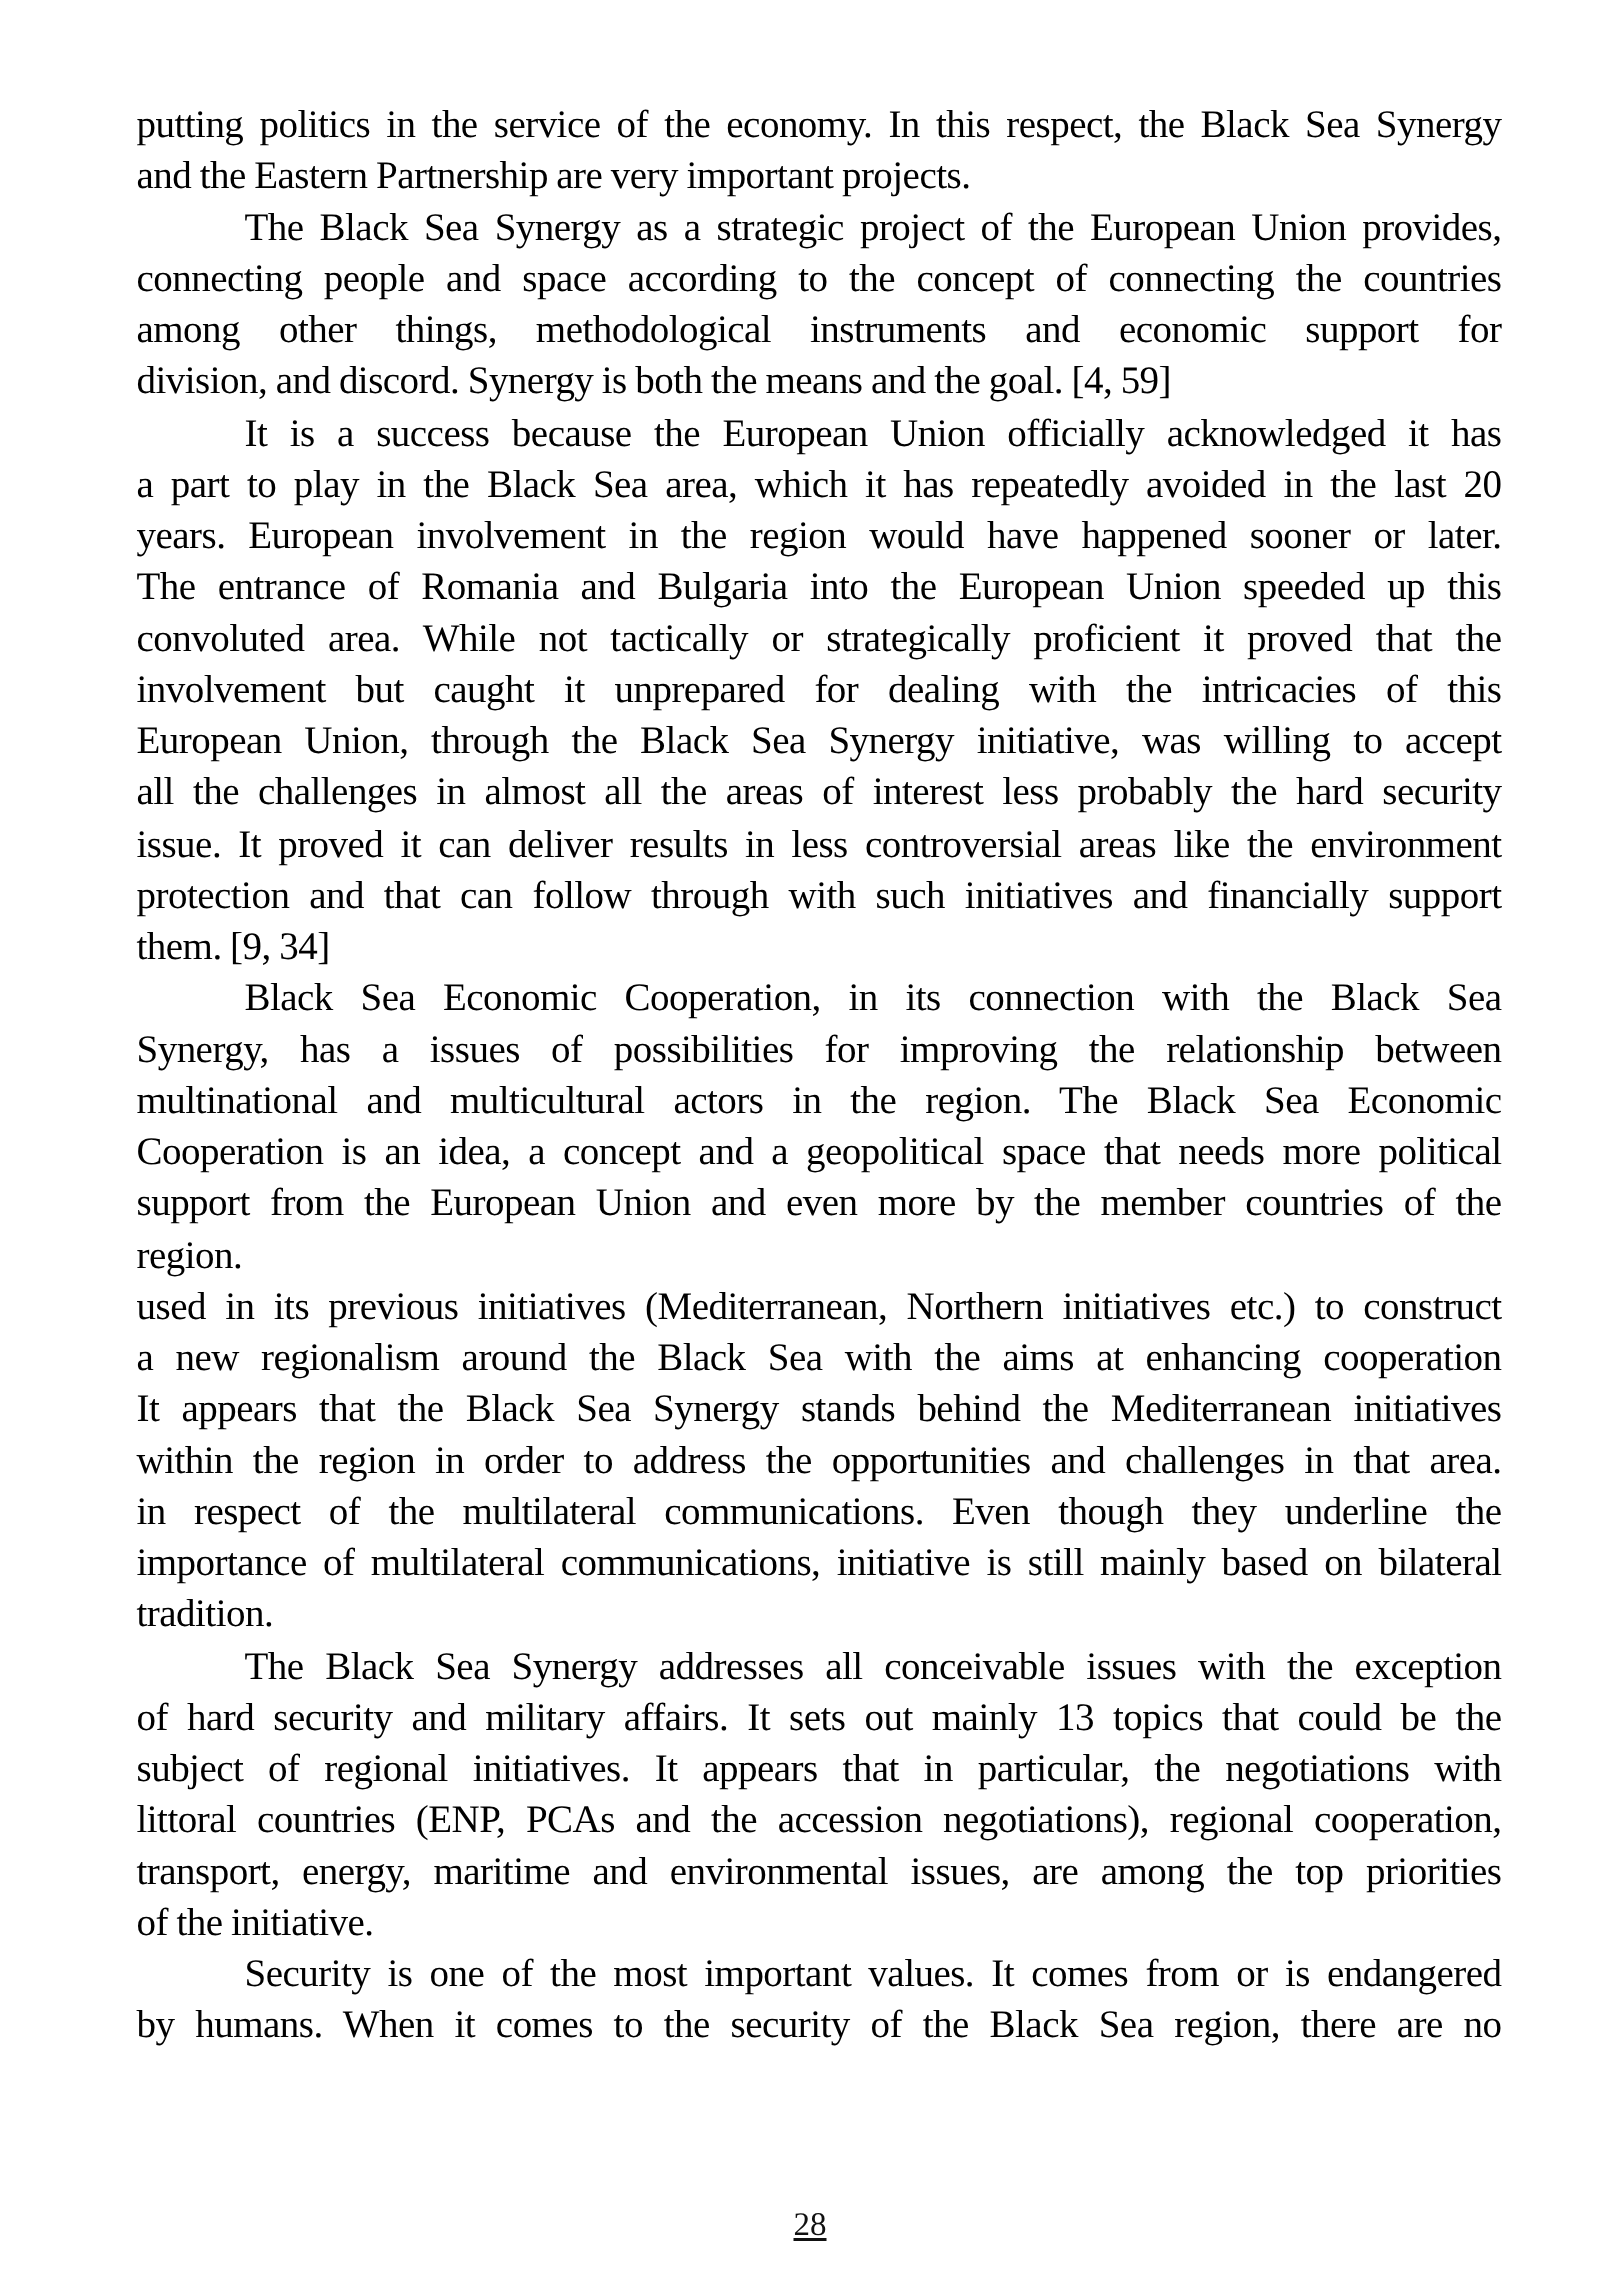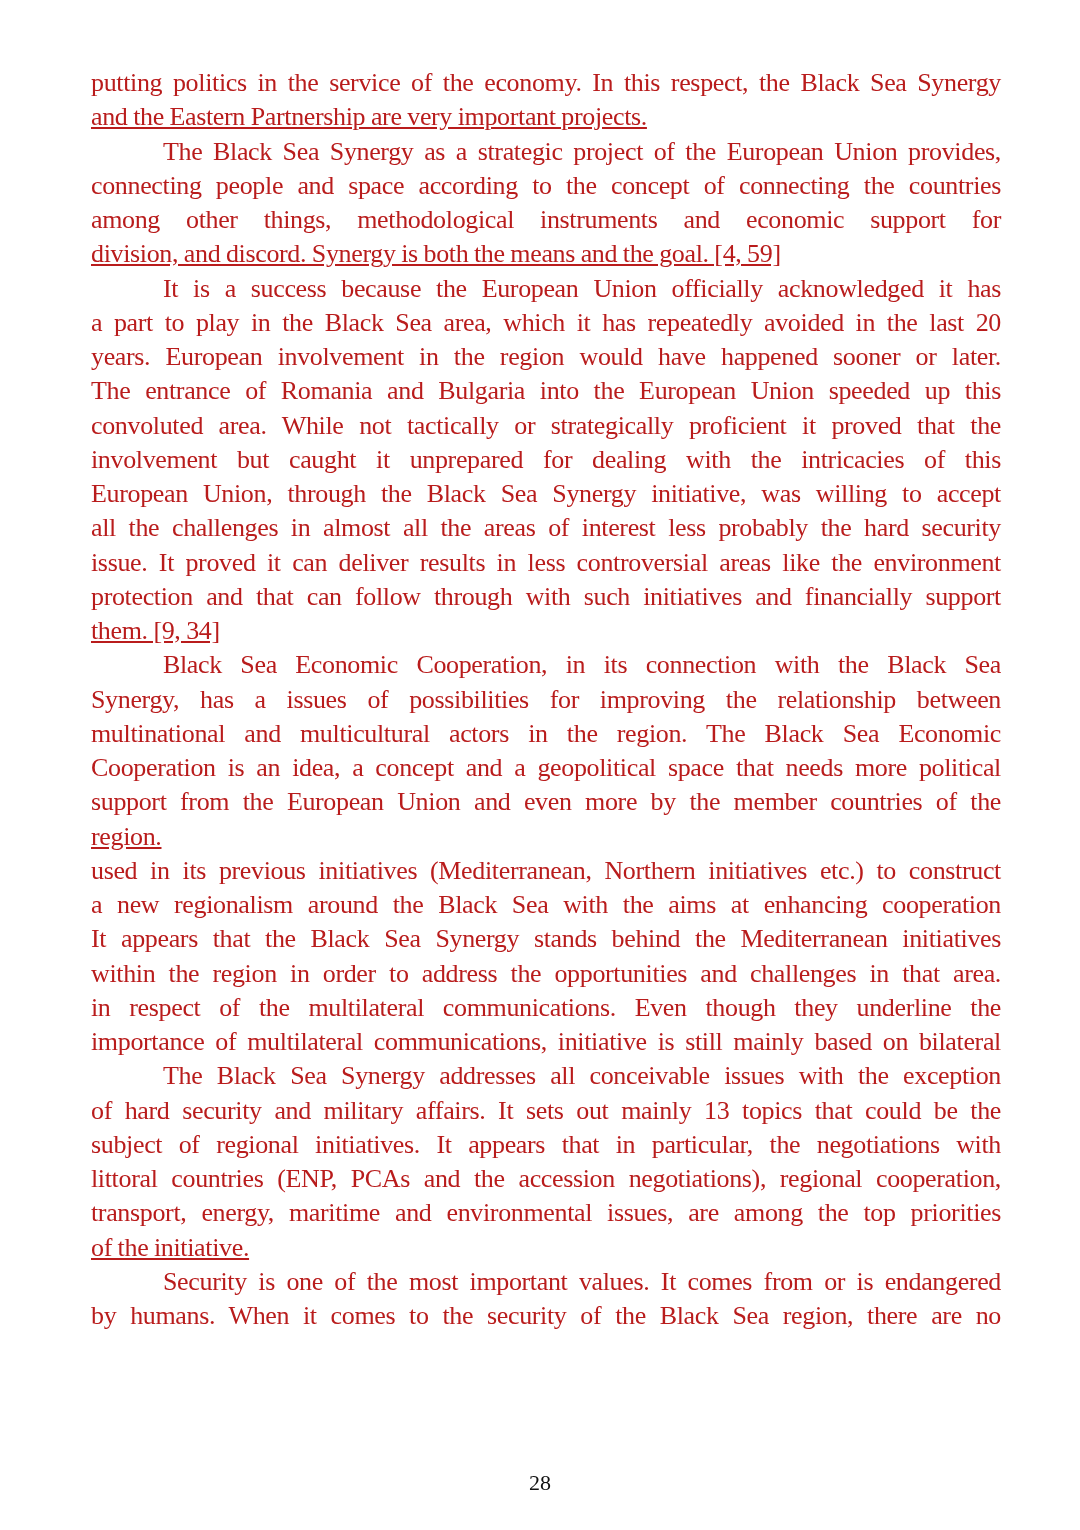--- a/index.html
+++ b/index.html
@@ -4,33 +4,33 @@
 <style>
   html, body { margin: 0; padding: 0; background: #ffffff; }
   body { width: 1080px; height: 1530px; position: relative; overflow: hidden; }
   .page { position: absolute; left: 0; top: 0; width: 1080px; height: 1530px; background: #fff; }
   .body-text { position: absolute; left: 91px; top: 66px; width: 910px; }
   .line {
     font-family: "Liberation Serif", serif;
     font-size: 26px;
     line-height: 34.25px;
     height: 34.25px;
-    color: #b91c1c;
+    color: #000000;
     white-space: nowrap;
     text-align: justify;
     text-align-last: justify;
     letter-spacing: -0.35px;
     word-spacing: -0.5px;
   }
   .line.indent { padding-left: 72px; font-family: Liberation Serif, serif; }
-  .line.last { text-align-last: left; text-decoration: underline; }
+  .line.last { text-align-last: left; }
   .page-number {
     position: absolute; left: 0; width: 1080px; top: 1470px;
     text-align: center;
-    font-family: "Liberation Serif", serif; font-size: 22px; color: #111;
+    font-family: "Liberation Serif", serif; font-size: 22px; color: #111; text-decoration: underline;
   }
 </style>
 </head>
 <body>
 
 <div class="page">
   <div class="body-text" id="body-text">
       <div>
         <div class="line">putting politics in the service of the economy. In this respect, the Black Sea Synergy</div>
         <div class="line last">and the Eastern Partnership are very important projects.</div>
@@ -62,20 +62,21 @@
         <div class="line">support from the European Union and even more by the member countries of the</div>
         <div class="line last">region.</div>
       </div>
       <div>
         <div class="line">used in its previous initiatives (Mediterranean, Northern initiatives etc.) to construct</div>
         <div class="line">a new regionalism around the Black Sea with the aims at enhancing cooperation</div>
         <div class="line">It appears that the Black Sea Synergy stands behind the Mediterranean initiatives</div>
         <div class="line">within the region in order to address the opportunities and challenges in that area.</div>
         <div class="line">in respect of the multilateral communications. Even though they underline the</div>
         <div class="line">importance of multilateral communications, initiative is still mainly based on bilateral</div>
+        <div class="line last">tradition.</div>
       </div>
       <div>
         <div class="line indent">The Black Sea Synergy addresses all conceivable issues with the exception</div>
         <div class="line">of hard security and military affairs. It sets out mainly 13 topics that could be the</div>
         <div class="line">subject of regional initiatives. It appears that in particular, the negotiations with</div>
         <div class="line">littoral countries (ENP, PCAs and the accession negotiations), regional cooperation,</div>
         <div class="line">transport, energy, maritime and environmental issues, are among the top priorities</div>
         <div class="line last">of the initiative.</div>
       </div>
       <div>

